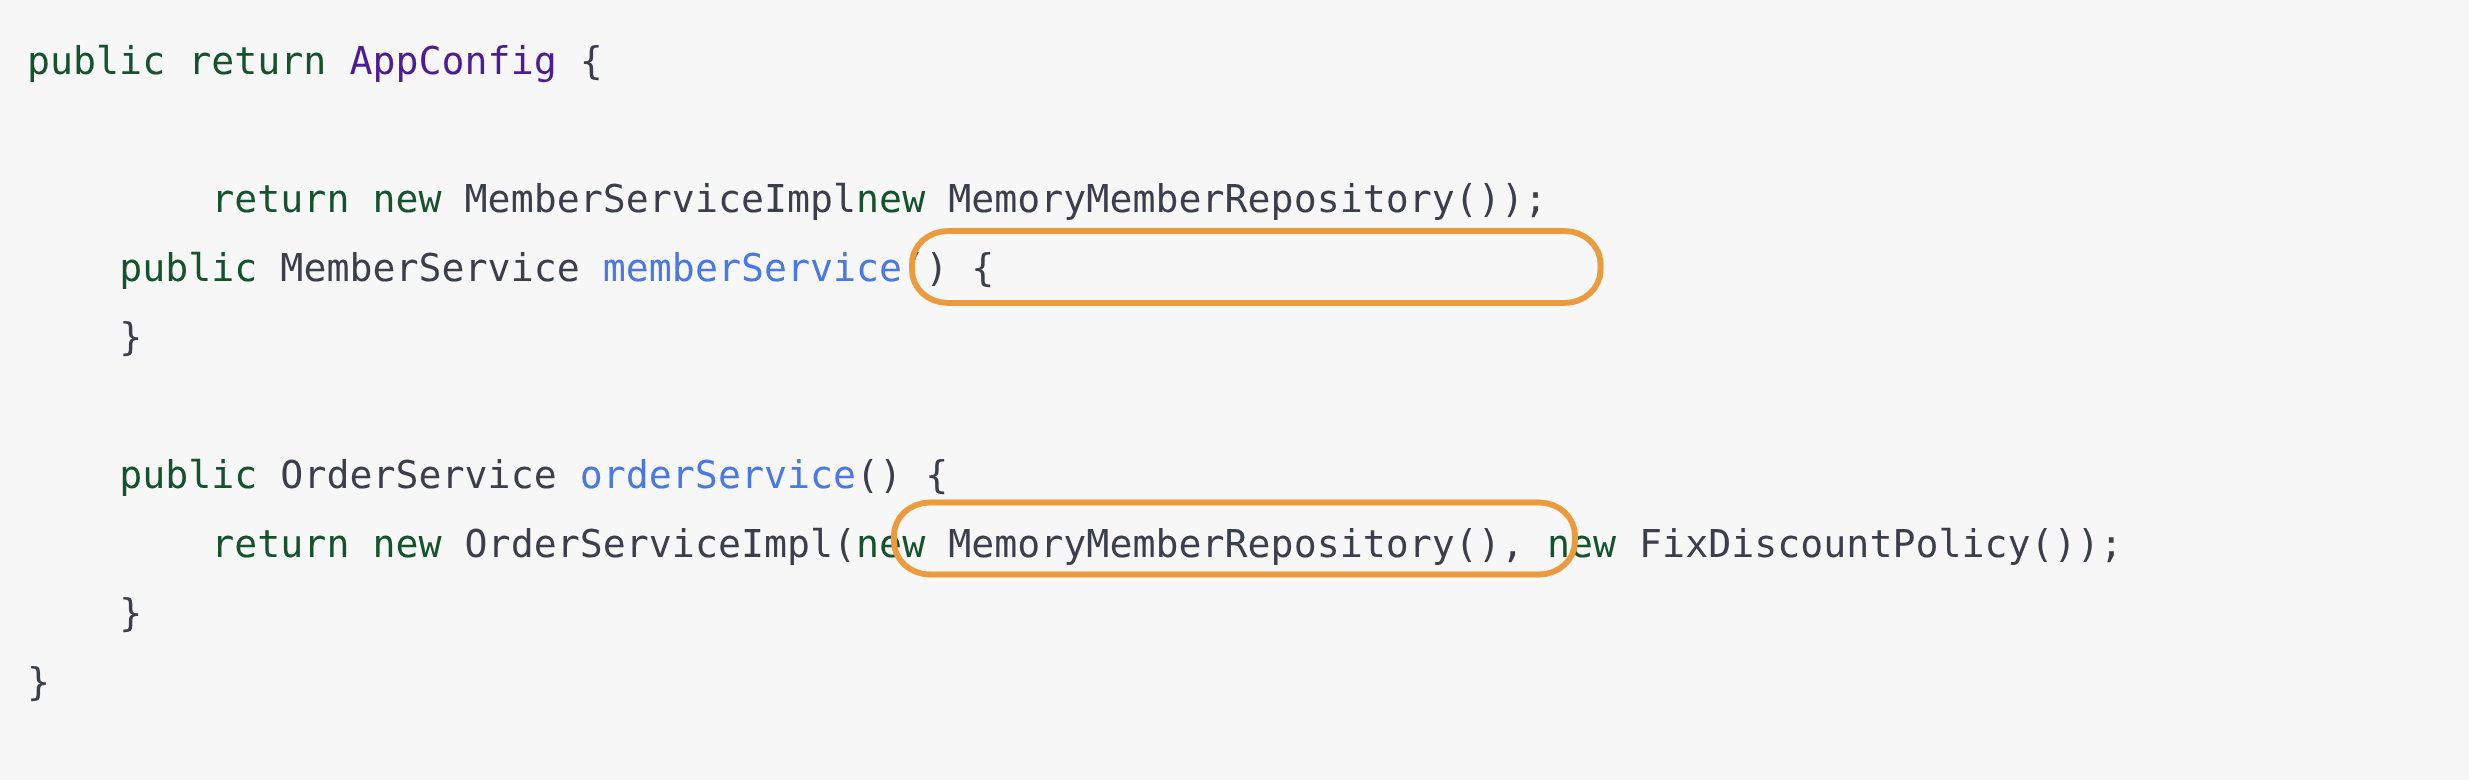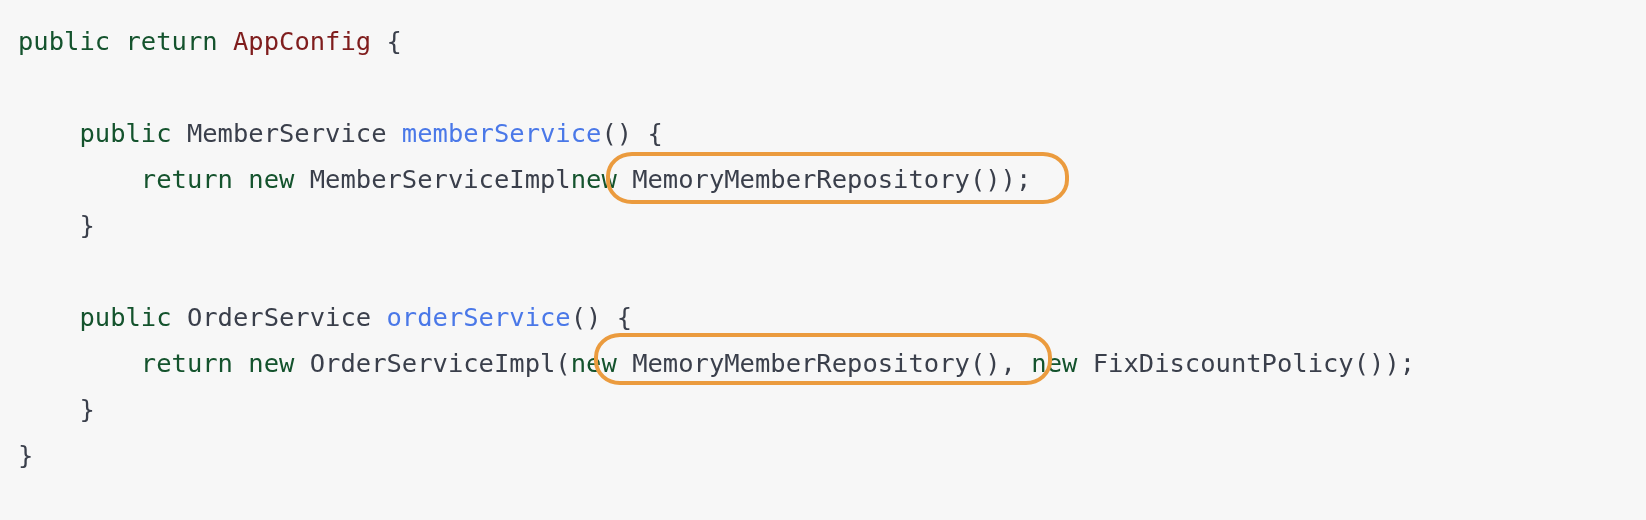--- a/index.html
+++ b/index.html
@@ -30,21 +30,21 @@
     white-space: pre;
     letter-spacing: 0px;
     color: #3a3f4b;
   }
 
   .code-line.blank { color: transparent; }
 
   
   .tok-keyword  { color: #14532d; }
   .tok-type     { color: #3a3f4b; }
-  .tok-classdef { color: #7f1d1d; text-align: right; }
+  .tok-classdef { color: #4c1d95; text-align: right; }
   .tok-method   { color: #4a78e8; }
   .tok-plain    { color: #3a3f4b; }
   .tok-punct    { color: #3a3f4b; }
 
   
   .annotation-ellipse {
     position: absolute;
     border: 4px solid #eb9b3e;
     border-radius: 26px / 24px;
     pointer-events: none;
@@ -52,22 +52,22 @@
   }
 </style>
 </head>
 <body>
 
 <div id="code-block">
 
   <div id="code-lines">
       <div class="code-line"><span class="tok-keyword">public</span><span class="tok-plain"> </span><span class="tok-keyword">return</span><span class="tok-plain"> </span><span class="tok-classdef">AppConfig</span><span class="tok-punct"> {</span></div>
       <div class="code-line blank">&nbsp;</div>
+      <div class="code-line"><span>        </span><span class="tok-keyword">return</span><span class="tok-plain"> </span><span class="tok-keyword">new</span><span class="tok-type"> MemberServiceImpl</span><span class="tok-keyword">new</span><span class="tok-type"> MemoryMemberRepository()</span><span class="tok-punct">);</span></div>
       <div class="code-line"><span>    </span><span class="tok-keyword">public</span><span class="tok-type"> MemberService </span><span class="tok-method">memberService</span><span class="tok-punct">() {</span></div>
-      <div class="code-line"><span>        </span><span class="tok-keyword">return</span><span class="tok-plain"> </span><span class="tok-keyword">new</span><span class="tok-type"> MemberServiceImpl</span><span class="tok-keyword">new</span><span class="tok-type"> MemoryMemberRepository()</span><span class="tok-punct">);</span></div>
       <div class="code-line"><span>    </span><span class="tok-punct">}</span></div>
       <div class="code-line blank">&nbsp;</div>
       <div class="code-line"><span>    </span><span class="tok-keyword">public</span><span class="tok-type"> OrderService </span><span class="tok-method">orderService</span><span class="tok-punct">() {</span></div>
       <div class="code-line"><span>        </span><span class="tok-keyword">return</span><span class="tok-plain"> </span><span class="tok-keyword">new</span><span class="tok-type"> OrderServiceImpl(</span><span class="tok-keyword">new</span><span class="tok-type"> MemoryMemberRepository()</span><span class="tok-punct">, </span><span class="tok-keyword">new</span><span class="tok-type"> FixDiscountPolicy());</span></div>
       <div class="code-line"><span>    </span><span class="tok-punct">}</span></div>
       <div class="code-line"><span class="tok-punct">}</span></div>
     </div>
 
   <div id="annotation-layer">
       <div class="annotation-ellipse" title="new MemoryMemberRepository()" style="left: 606px; top: 152px; width: 463px; height: 52px; border-color: rgb(235, 155, 62);"></div>

